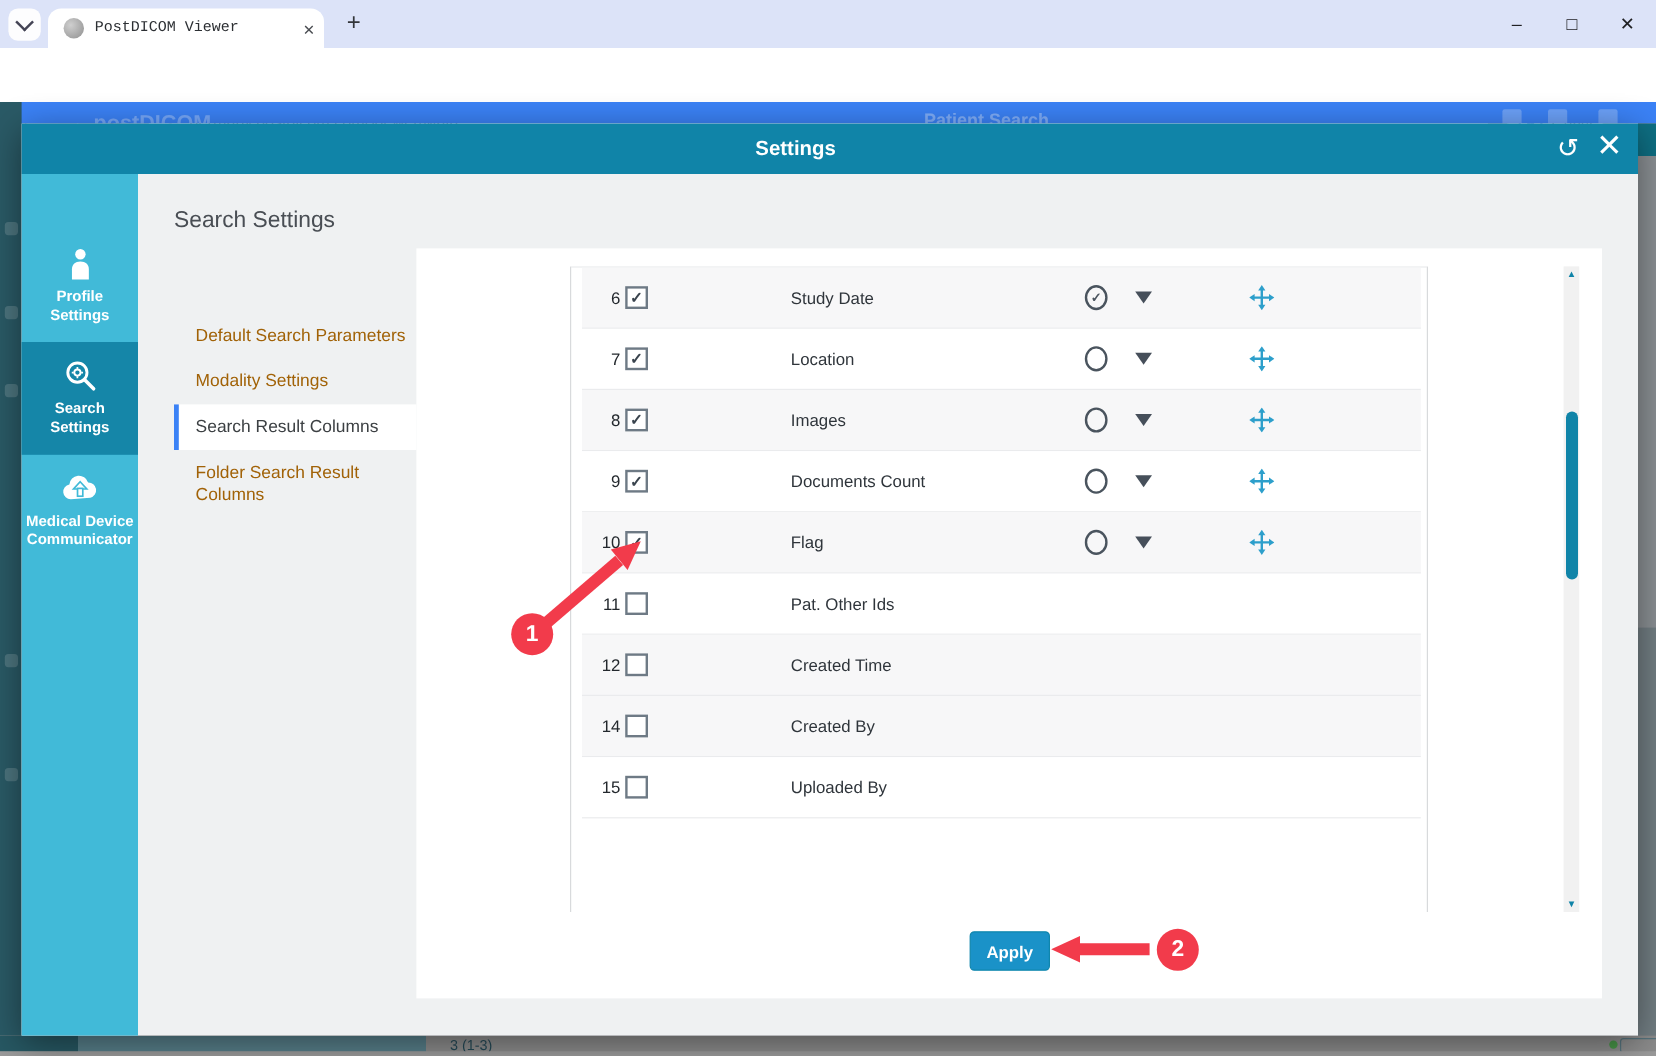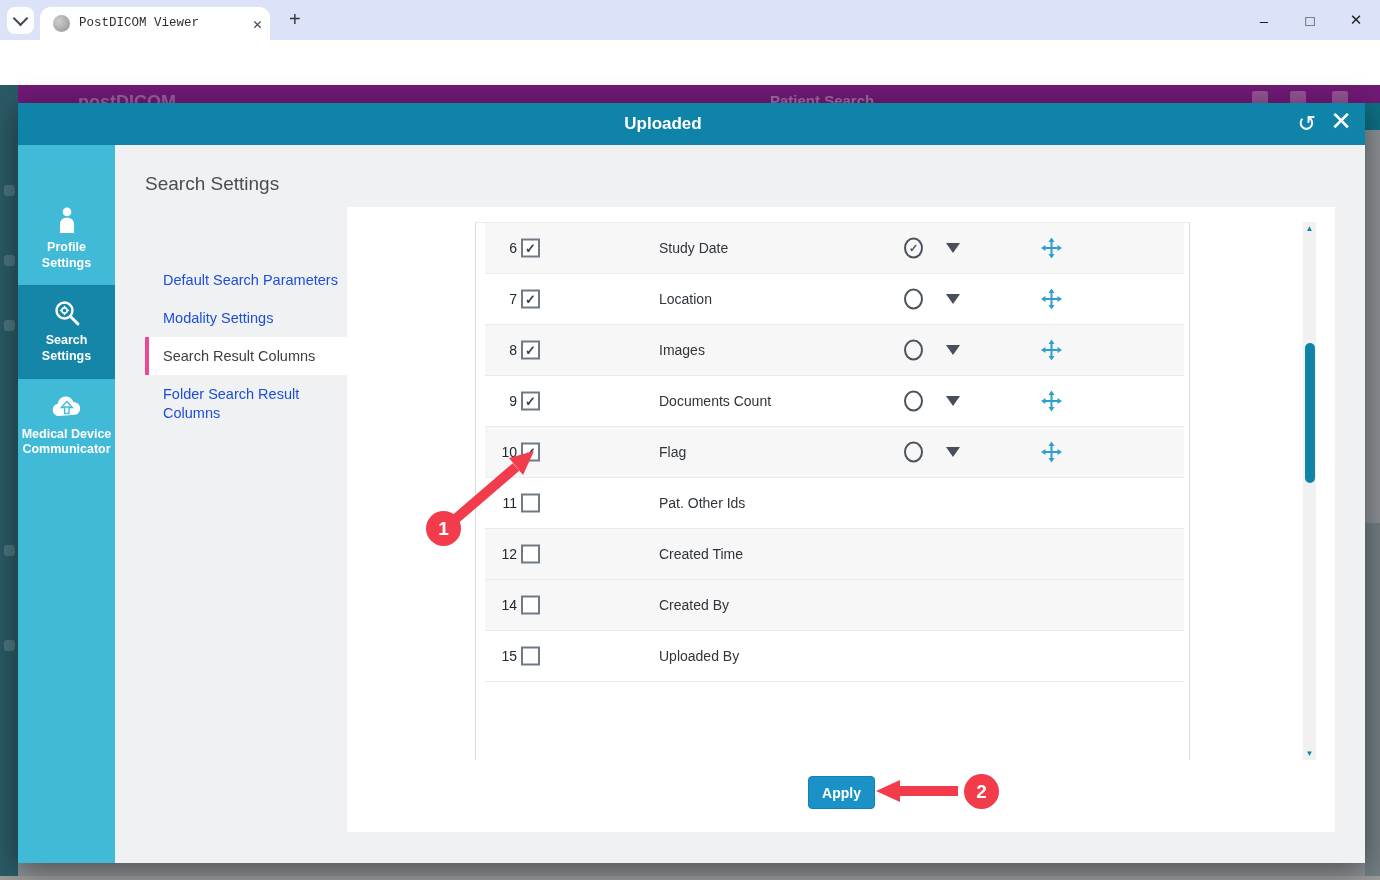--- a/index.html
+++ b/index.html
@@ -27,21 +27,21 @@
   .urlbar{left:124px;top:46px;width:1116px;height:33px;border-radius:17px;background:#eef1fa;}
   .url-text{left:34px;top:8px;font-size:13.5px;color:#2b2f33;}
   .tune{left:12px;top:8px;}
   .guest{left:1256px;top:45px;width:78px;height:35px;border:1px solid #d2d6de;border-radius:18px;
          background:#fff;display:flex;align-items:center;}
   .guest-label{font-size:13px;color:#3c4043;margin-left:7px;}
   .kebab{left:1351px;top:52px;width:10px;display:flex;flex-direction:column;align-items:center;gap:4px;}
   .kebab i{width:3.5px;height:3.5px;border-radius:50%;background:#5f6368;}
 
   
-  .app-header{left:0;top:85px;width:1380px;height:18px;background:#701a75;overflow:hidden;text-align:right;}
+  .app-header{left:0;top:85px;width:1380px;height:18px;background:#3b82f6;overflow:hidden;text-align:right;}
   .dim-logo{left:78px;top:7px;font-size:18px;font-weight:bold;color:rgba(255,255,255,.30);}
   .dim-title{left:770px;top:7px;font-size:15px;font-weight:bold;color:rgba(255,255,255,.35);}
   .dim-ic{top:6px;width:16px;height:14px;background:rgba(255,255,255,.25);border-radius:2px;}
   .left-strip{left:0;top:85px;width:18px;height:795px;background:#2a5a66;}
   .left-strip i{position:absolute;left:4px;width:11px;height:11px;border-radius:3px;background:rgba(255,255,255,.16);}
   .right-strip{left:1365px;top:103px;width:15px;height:777px;background:#8b9094;}
   .rs-top{left:0;top:0;width:15px;height:27px;background:#0e6f83;}
   .rs-low{left:0;top:420px;width:15px;height:357px;background:rgba(40,70,80,.25);}
   .bottom-bar{left:0;top:863px;width:1380px;height:17px;background:#8c8c8c;overflow:hidden;}
   .bb-teal1{left:0;top:0;width:65px;height:17px;background:#275863;}
@@ -61,22 +61,22 @@
   .hdr-close{right:13px;top:3px;color:#fff;font-size:26px;font-weight:300;}
 
   .modal-sidebar{left:0;top:42px;width:97px;height:718px;background:#41bad8;padding-top:47px;box-sizing:border-box;}
   .sb-item{width:97px;padding:13px 3px 14px;box-sizing:border-box;text-align:center;color:#fff;}
   .sb-item.active{background:#1586a8;}
   .sb-icon{display:block;height:32px;}
   .sb-label{display:block;font-size:12.5px;font-weight:bold;line-height:1.25;margin-top:3px;}
 
   .section-title{left:127px;top:70px;font-size:19px;color:#494e54;}
   .submenu{left:127px;top:158px;width:202px;}
-  .sm-item{font-size:14.5px;color:#1d4ed8;padding:10px 0 10px 18px;line-height:1.25;width:180px;}
-  .sm-item.active{background:#ffffff;border-left:4px solid #ec4899;padding-left:14px;color:#3c4043;width:184px;}
+  .sm-item{font-size:14.5px;color:#a16207;padding:10px 0 10px 18px;line-height:1.25;width:180px;}
+  .sm-item.active{background:#ffffff;border-left:4px solid #3b82f6;padding-left:14px;color:#3c4043;width:184px;}
 
   .content-panel{left:329px;top:104px;width:988px;height:625px;background:#ffffff;}
   .tbl{left:128px;top:15px;width:715px;height:538px;border-left:1px solid #d8dadc;border-right:1px solid #d8dadc;
        border-top:1px solid #eaebed;overflow:hidden;box-sizing:border-box;}
   .row{position:relative;height:50px;margin:0 5px 0 9px;border-bottom:1px solid #eaebed;background:#fff;}
   .row.shade{background:#f7f7f8;}
   .rc{position:absolute;top:50%;transform:translateY(-50%);}
   .num{left:6px;width:26px;text-align:right;font-size:14px;color:#23282d;}
   .cb{left:36px;width:15px;height:15px;border:2px solid #6e7a85;background:#fff;
       display:flex;align-items:center;justify-content:center;font-size:13px;font-weight:bold;color:#39434d;}
@@ -161,25 +161,32 @@
     <i style="top:100px"></i>
       <i style="top:170px"></i>
       <i style="top:235px"></i>
       <i style="top:460px"></i>
       <i style="top:555px"></i>
   </div>
   <div class="abs right-strip">
     <span class="abs rs-top"></span>
       <span class="abs rs-low"></span>
   </div>
+  <div class="abs bottom-bar">
+    <span class="abs bb-teal1"></span>
+      <span class="abs bb-teal2"></span>
+    <span class="abs bb-text">3 (1-3)</span>
+    <span class="abs bb-btn"></span>
+    <span class="abs bb-dot"></span>
+  </div>
   <div class="abs bb-strip"></div>
 
   <div class="abs modal">
     <div class="abs modal-header">
-      <div class="abs modal-title">Uploaded</div>
+      <div class="abs modal-title">Settings</div>
       <span class="abs hdr-refresh">↺</span>
       <span class="abs hdr-close">✕</span>
     </div>
     <div class="abs modal-sidebar" id="modal-sidebar">
   <div class="sb-item">
     <span class="sb-icon">
   <svg width="26" height="30" viewBox="0 0 24 26">
               <circle cx="12" cy="5.5" r="4" fill="#fff"></circle>
               <path d="M12 11c-4 0-6.5 2.3-6.5 6v8h13v-8c0-3.7-2.5-6-6.5-6z" fill="#fff"></path>
             </svg>

